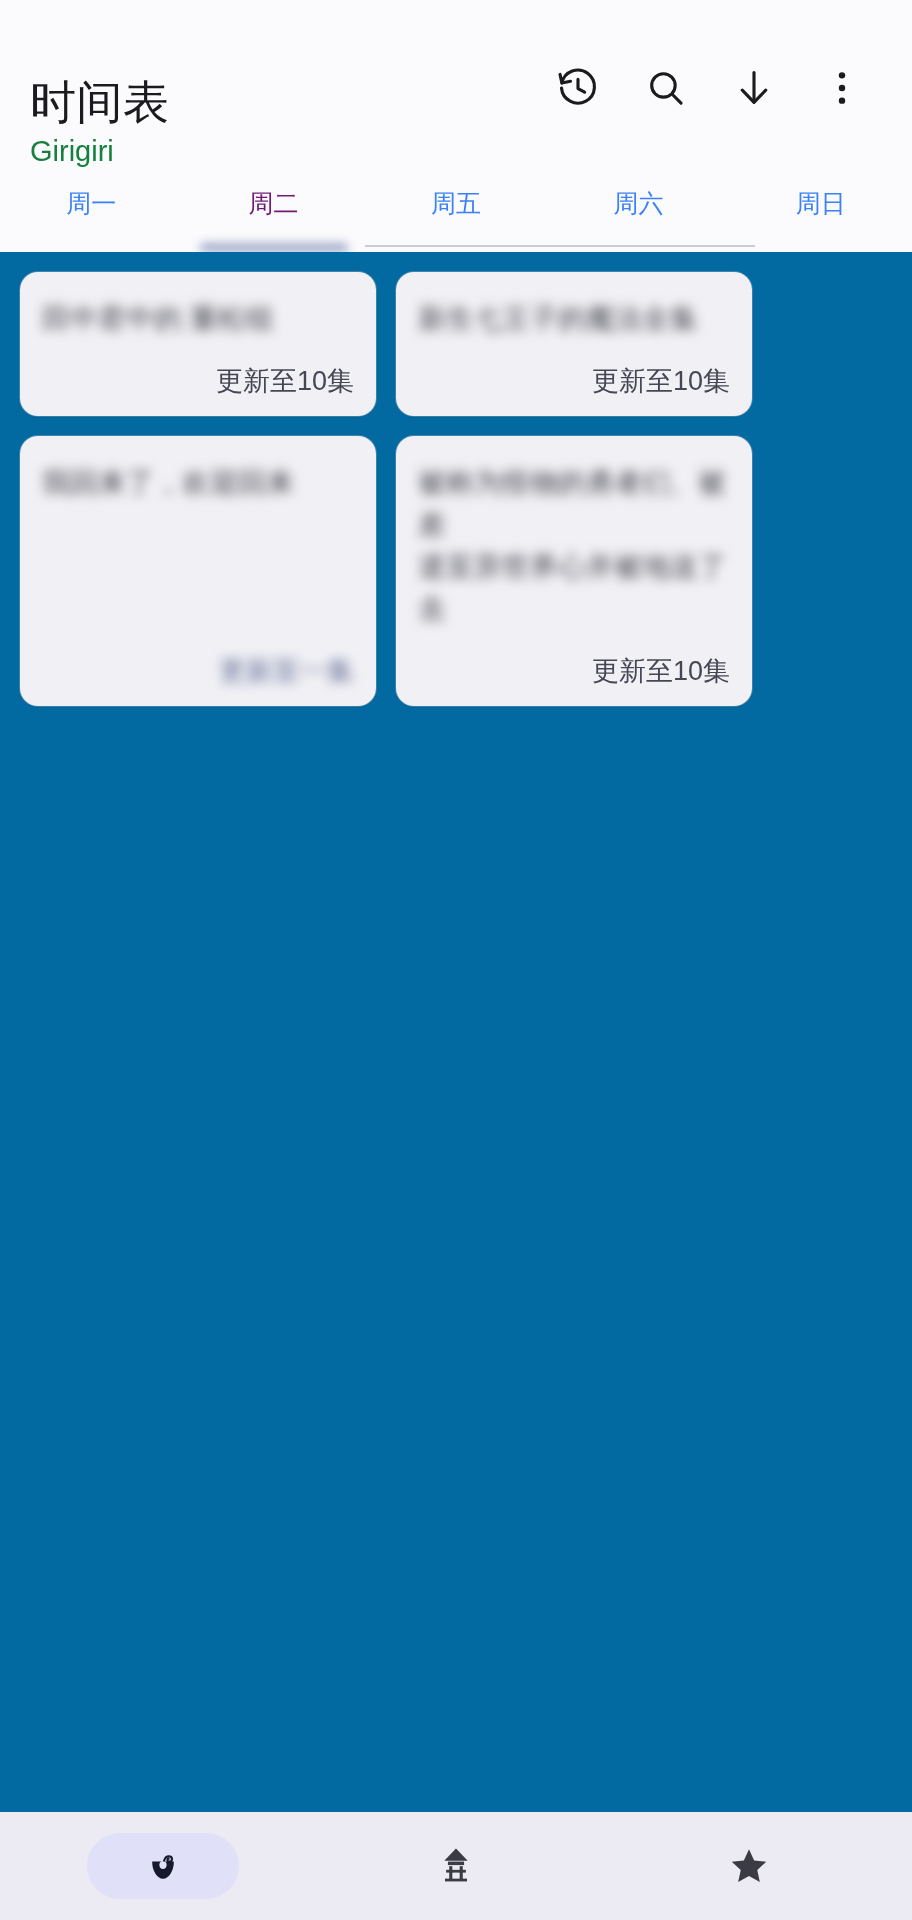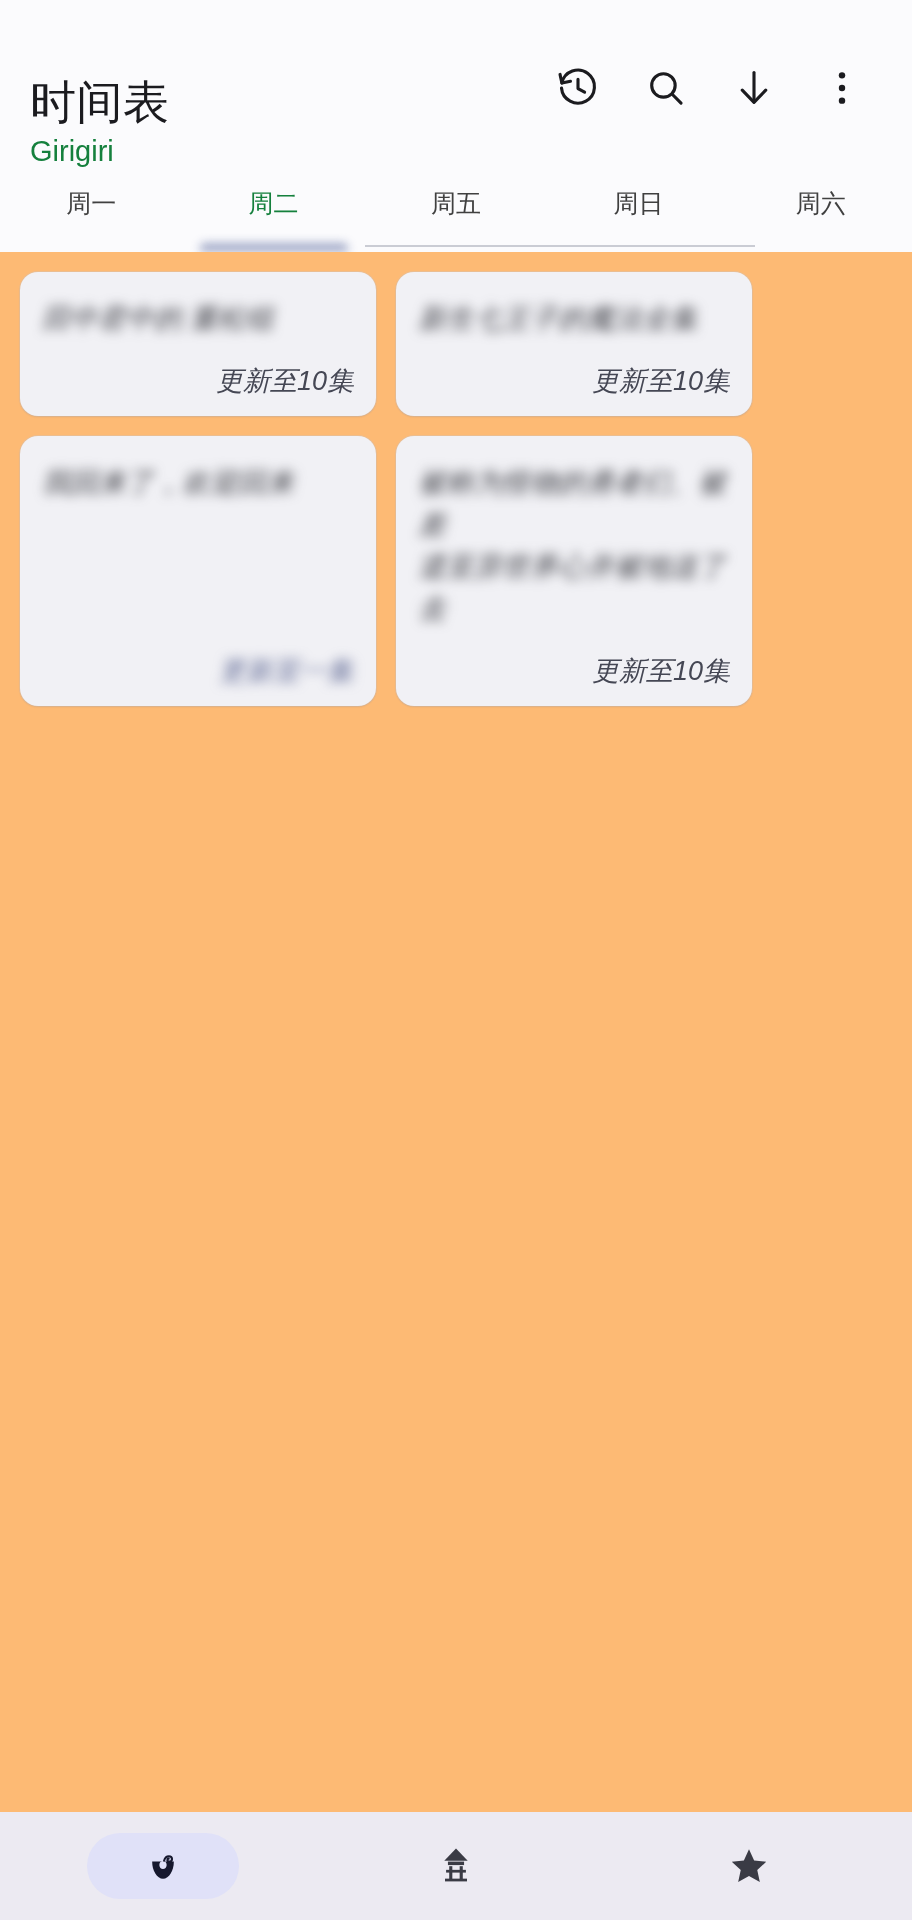--- a/index.html
+++ b/index.html
@@ -57,27 +57,27 @@
     flex: 0 0 84px;
     height: 84px;
     display: flex;
     background: #fbfbfd;
   }
   .tab {
     flex: 1 1 0;
     display: flex; align-items: flex-start; justify-content: center;
     padding-top: 20px;
     font-size: 25px; line-height: 30px;
-    color: #404040;
+    color: #3b82f6;
     cursor: pointer;
     position: relative;
     background: transparent; border: none;
     font-family: inherit;
   }
-  .tab.active { color: #15803d; }
+  .tab.active { color: #701a75; }
   .tab-indicator {
     position: absolute;
     bottom: 0px;
     left: 0; right: 0;
     margin: 0 auto;
     width: 148px; height: 9px;
     border-radius: 5px 5px 0 0;
     background: #9aa3c4;
     filter: blur(5px);
     opacity: 0.95;
@@ -88,23 +88,22 @@
     bottom: 5px; height: 2px;
     background: #b9bcc6;
     opacity: 0.75;
   }
 
   
   .content {
     flex: 1 1 auto;
     position: relative;
     padding: 10px 10px 0 10px;
-    background: #fdba74;
+    background: #0369a1;
     overflow: hidden;
-    font-style: italic;
   }
   .grid {
     display: flex; flex-wrap: wrap;
     align-content: flex-start;
   }
   .card {
     width: 356px;
     margin: 10px 10px 10px 10px;
     border-radius: 18px;
     background: #f1f1f5;
@@ -220,24 +219,24 @@
       <span>周一</span>
     </button>
     <button class="tab active">
       <span>周二</span>
       <span class="tab-indicator"></span>
     </button>
     <button class="tab">
       <span>周五</span>
     </button>
     <button class="tab">
+      <span>周六</span>
+    </button>
+    <button class="tab">
       <span>周日</span>
-    </button>
-    <button class="tab">
-      <span>周六</span>
     </button>
   </div>
 
   <div class="content">
     <div class="grid">
 
       <div class="card">
         <div class="card-title">田中君中的 重松组</div>
         <div class="card-status">更新至10集</div>
       </div>

